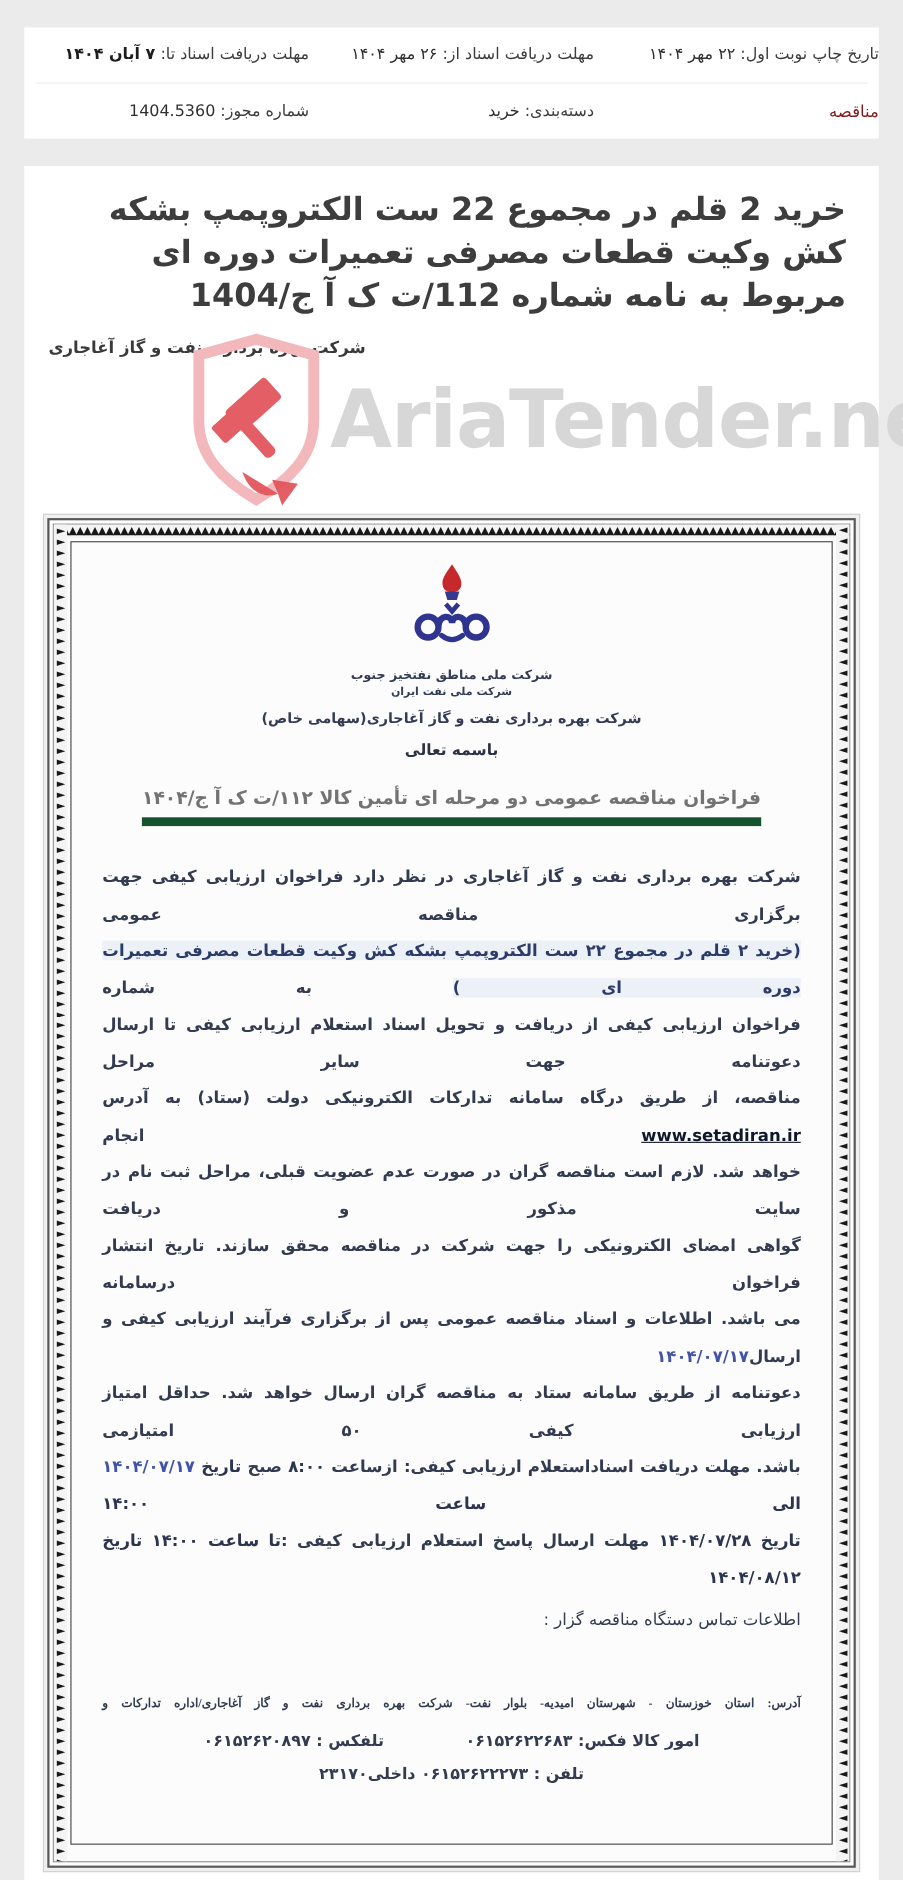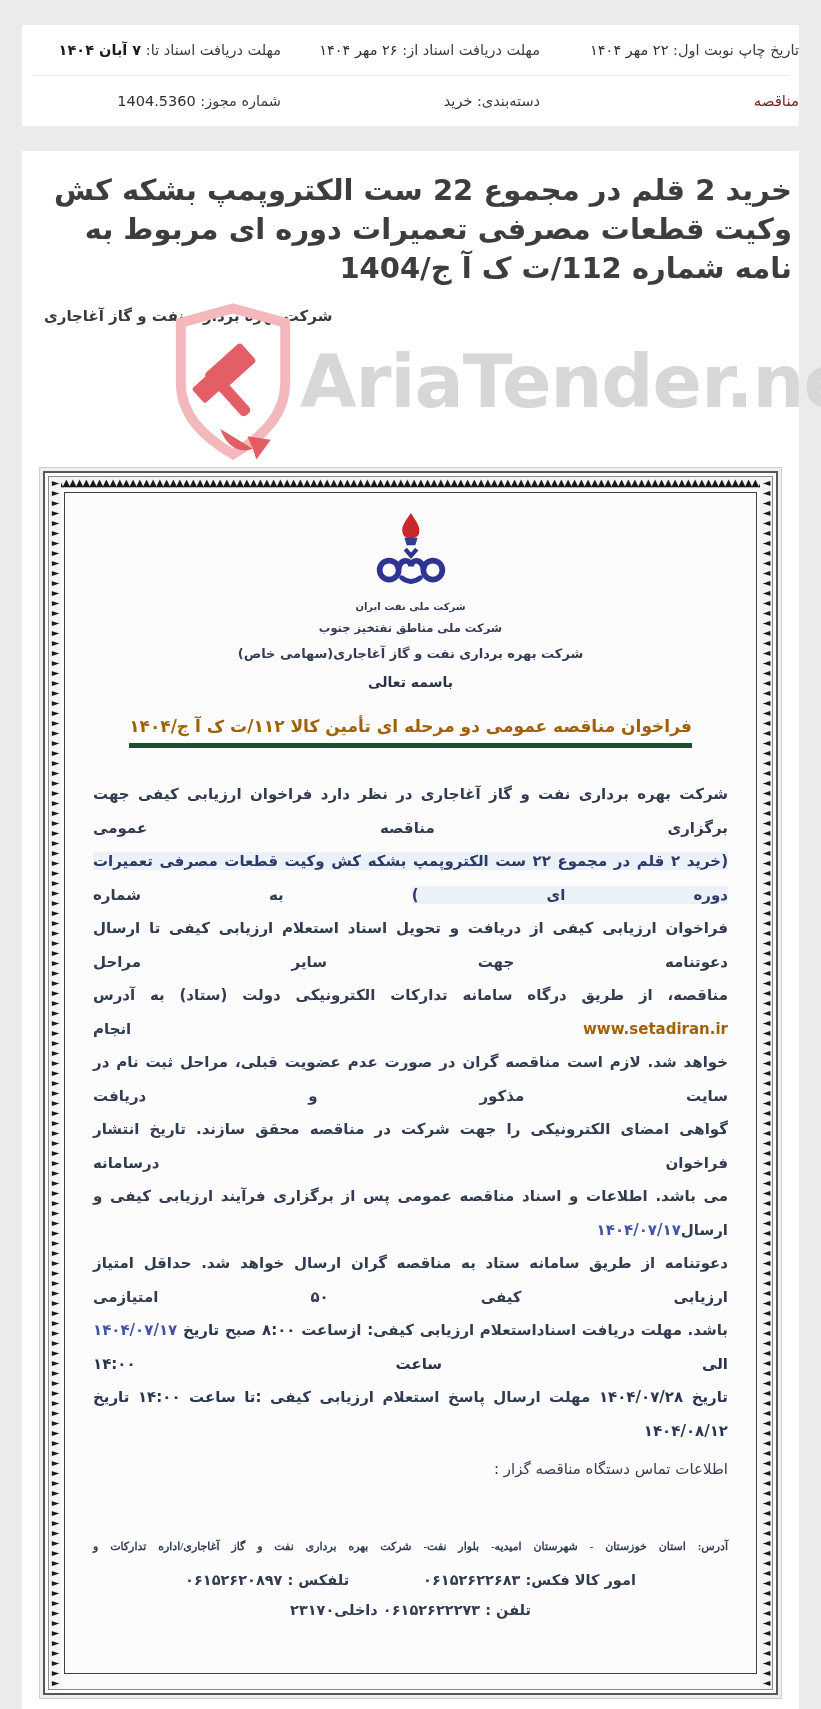--- a/index.html
+++ b/index.html
@@ -13,21 +13,21 @@
   .header-card{margin-top:25px;}
   .hrow{display:flex;direction:rtl;align-items:center;height:50px;}
   .hcell{flex:1;text-align:right;font-size:14.5px;color:#3c3c3c;direction:rtl;}
   .hcell .val{color:#2f2f2f;}
   .hcell .val.strong{font-weight:bold;color:#1c1c1c;}
   .hdivider{height:1px;background:#ececec;margin:0 10px;}
   .tender-type{font-weight:normal;color:#7f1d1d;font-size:15px;}
   
   .main-card{margin-top:25px;position:relative;padding-bottom:30px;}
   .page-title{
-    padding:20px 7px 0 22px;direction:rtl;text-align:right;
+    padding:20px 30px 0 22px;direction:rtl;text-align:right;
     font-size:29px;line-height:39px;font-weight:bold;color:#3d3d3d;
   }
   .company-line{
     margin-top:14px;padding:0 22px;direction:rtl;text-align:left;
     font-size:15px;font-weight:bold;color:#3a3a3a;
   }
   
   .watermark{position:absolute;top:148px;left:0;right:0;height:330px;z-index:1;}
   .wm-shield{position:absolute;left:148px;top:2px;}
   .wm-text{
@@ -53,28 +53,28 @@
     color:#323b4f;
   }
   .logo-row{text-align:center;padding-top:6px;}
   .org-line{ text-align:center;font-weight:bold;color:#333c54;}
   .org-1{font-size:10px;margin-top:4px;}
   .org-2{font-size:11.5px;margin-top:9px;}
   .org-3{font-size:13px;margin-top:11px;}
   .basmala{text-align:center;font-weight:bold;font-size:14px;margin-top:13px;color:#2b3244;}
   .doc-heading-wrap{text-align:center;margin-top:26px;}
   .doc-heading{
-    display:inline-block;font-size:17px;font-weight:bold;color:#a16207;
-    border-bottom:5px solid #14532d;padding-bottom:7px;
+    display:inline-block;font-size:17px;font-weight:bold;color:#737373;
+    border-bottom:8px solid #14532d;padding-bottom:7px;
   }
   .doc-body{margin-top:30px;font-size:15px;font-weight:bold;}
   .doc-body .line{
     direction:rtl;text-align:justify;text-align-last:justify;line-height:33.5px;
   }
-  .seg-link{color:#a16207;cursor:pointer;}
+  .seg-link{color:#0f172a;text-decoration:underline;cursor:pointer;}
   .seg-date{color:#4053a8;}
   .seg-b{color:#2c3550;}
   .seg-hl{color:#2b3a66;background:rgba(205,220,240,.35);}
   .contact-heading{margin-top:12px;font-size:15px;font-weight:normal;text-align:right;}
   .address-line{
     margin-top:56px;font-size:11px;font-weight:bold;
     text-align:justify;text-align-last:justify;direction:rtl;line-height:24px;font-family:Liberation Serif, serif;
   }
   .fax-row{margin-top:14px;display:flex;direction:rtl;justify-content:center;gap:74px;
     font-size:14.5px;font-weight:bold;}
@@ -143,22 +143,22 @@
             <svg width="76" height="82" viewBox="0 0 80 86">
               <path d="M40 2 C33 12 29 17 31.5 24 C34 30.5 46 30.5 48.5 23.5 C50.5 16.5 45 10.5 40 2Z" fill="#c6292c"></path>
               <path d="M33 28 h14 l-2.5 8 h-9 Z" fill="#343b8f"></path>
               <path d="M34 40 l6 7 6-7" stroke="#2e3490" stroke-width="4.5" fill="none"></path>
               <circle cx="17" cy="62" r="10" fill="none" stroke="#2e3490" stroke-width="6"></circle>
               <circle cx="63" cy="62" r="10" fill="none" stroke="#2e3490" stroke-width="6"></circle>
               <path d="M27 60 C29 50 39 50 40 58 C41 50 51 50 53 60" fill="none" stroke="#2e3490" stroke-width="6" stroke-linecap="round"></path>
               <path d="M30 70 q10 8 20 0" fill="none" stroke="#2e3490" stroke-width="5" stroke-linecap="round"></path>
             </svg>
           </div>
+          <div class="org-line org-2">شرکت ملی مناطق نفتخیز جنوب</div>
           <div class="org-line org-1">شرکت ملی نفت ایران</div>
-          <div class="org-line org-2">شرکت ملی مناطق نفتخیز جنوب</div>
           <div class="org-line org-3">شرکت بهره برداری نفت و گاز آغاجاری(سهامی خاص)</div>
           <div class="basmala">باسمه تعالی</div>
 
           <div class="doc-heading-wrap">
             <span class="doc-heading">فراخوان مناقصه عمومی دو مرحله ای تأمین کالا ۱۱۲/ت ک آ ج/۱۴۰۴</span>
           </div>
 
           <div class="doc-body" id="doc-body">
               <div class="line"><span>شرکت بهره برداری نفت و گاز آغاجاری در نظر دارد فراخوان ارزیابی کیفی جهت برگزاری مناقصه عمومی</span></div>
               <div class="line"><span class="seg-hl">(خرید ۲ قلم در مجموع ۲۲ ست الکتروپمپ بشکه کش وکیت قطعات مصرفی تعمیرات دوره ای )</span><span> به شماره</span></div>

